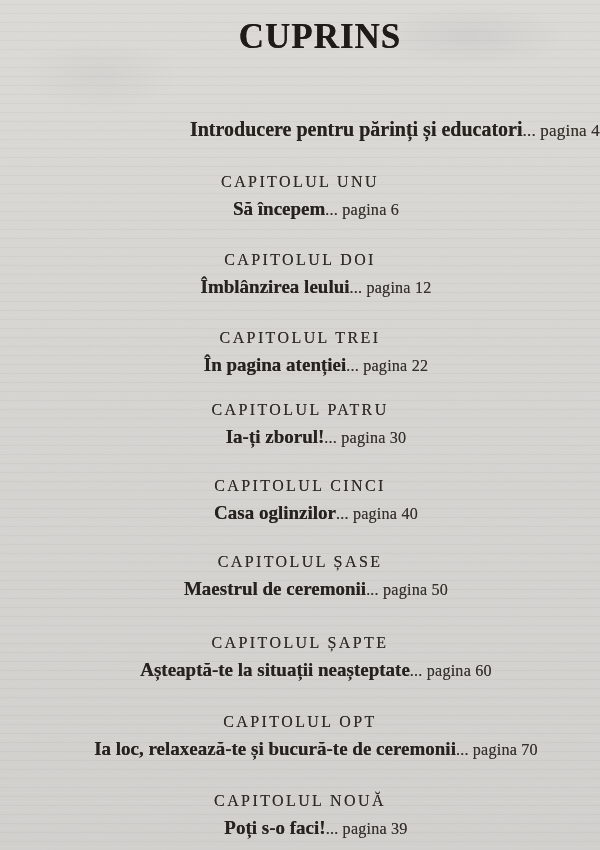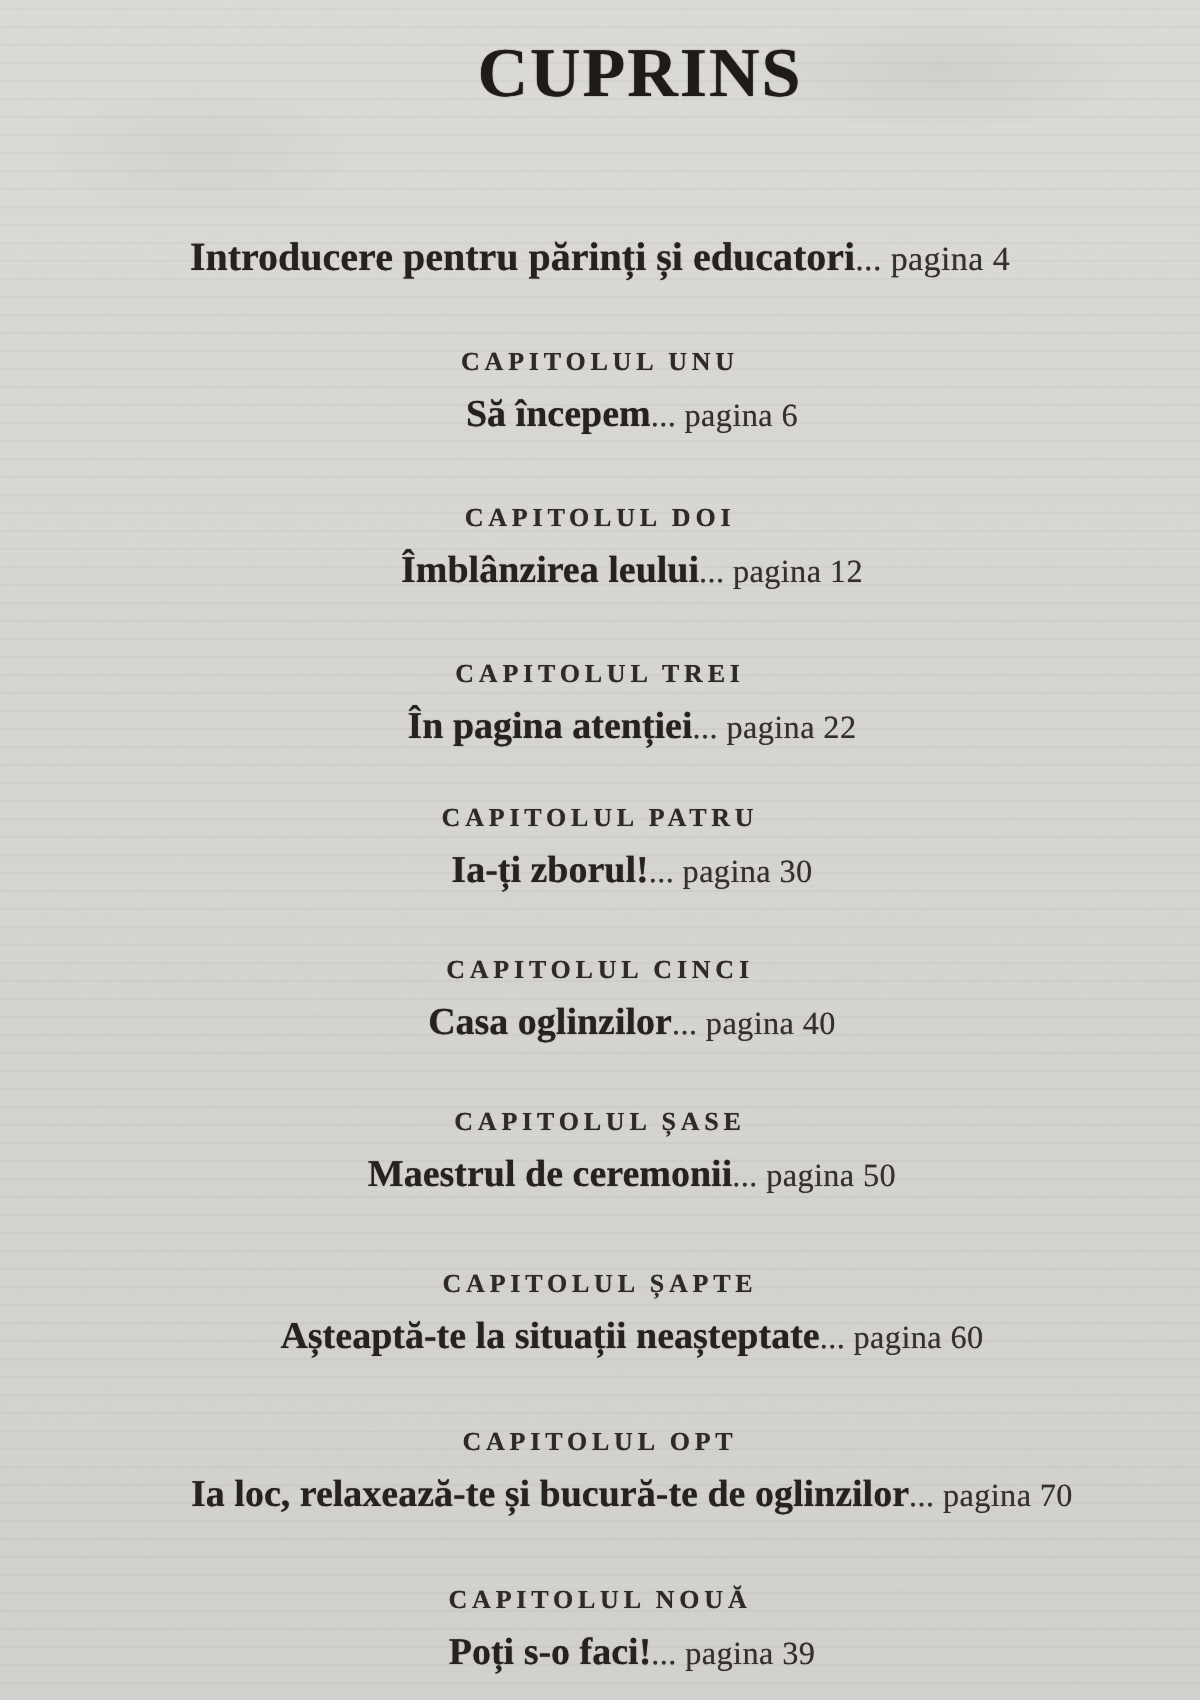--- a/index.html
+++ b/index.html
@@ -24,32 +24,32 @@
     background:radial-gradient(closest-side,rgba(110,115,128,0.10),rgba(110,115,128,0));}
   .smudge.s2{left:20px;top:40px;width:160px;height:70px;
     background:radial-gradient(closest-side,rgba(120,120,130,0.07),rgba(120,120,130,0));}
   .toc{position:absolute;inset:0;text-align:center;}
   .title{
     margin:16px 0 0;
     font-size:35px;line-height:42px;font-weight:700;letter-spacing:1px;
     color:#1f1c18;text-shadow:0 0 .6px rgba(30,27,22,.85);padding-left:40px;
   }
   .entry-line{font-size:20px;line-height:26px;font-weight:700;color:#26231e;
-    text-shadow:0 0 .5px rgba(38,35,30,.7);}
+    text-shadow:0 0 .5px rgba(38,35,30,.7);text-align:right;}
   .intro{margin-top:58px;}
   .chapter{margin-top:29px;}
   .chapter:nth-of-type(1){margin-top:33px;}
   .chapter:nth-of-type(3){margin-top:28px;}
   .chapter:nth-of-type(4){margin-top:28px;}
   .chapter:nth-of-type(5){margin-top:22px;}
   .chapter:nth-of-type(6){margin-top:26px;}
   .chapter:nth-of-type(7){margin-top:26px;}
   .chapter:nth-of-type(8){margin-top:31px;}
   .chapter-heading{
-    font-size:13px;line-height:18px;font-weight:700;letter-spacing:2.4px;
+    font-size:16px;line-height:18px;font-weight:400;letter-spacing:2.4px;
     color:#2e2a24;text-shadow:0 0 .4px rgba(46,42,36,.65);
   }
   .chapter-title-line{margin-top:5px;font-size:19px;line-height:26px;font-weight:700;
     color:#26231e;text-shadow:0 0 .5px rgba(38,35,30,.7);padding-left:32px;}
   .page-ref{font-weight:400;font-size:.85em;letter-spacing:.2px;color:#34302a;
     text-shadow:0 0 .4px rgba(52,48,42,.6);}
 </style>
 </head>
 <body>
 
@@ -102,21 +102,21 @@
       <div class="chapter-title-line"><span>Maestrul de ceremonii</span><span class="page-ref">... pagina 50</span></div>
     </div>
 
     <div class="chapter">
       <div class="chapter-heading">CAPITOLUL ȘAPTE</div>
       <div class="chapter-title-line"><span>Așteaptă-te la situații neașteptate</span><span class="page-ref">... pagina 60</span></div>
     </div>
 
     <div class="chapter">
       <div class="chapter-heading">CAPITOLUL OPT</div>
-      <div class="chapter-title-line"><span>Ia loc, relaxează-te și bucură-te de oglinzilor</span><span class="page-ref">... pagina 70</span></div>
+      <div class="chapter-title-line"><span>Ia loc, relaxează-te și bucură-te de ceremonii</span><span class="page-ref">... pagina 70</span></div>
     </div>
 
     <div class="chapter">
       <div class="chapter-heading">CAPITOLUL NOUĂ</div>
       <div class="chapter-title-line"><span>Poți s-o faci!</span><span class="page-ref">... pagina 39</span></div>
     </div>
 
   </div>
 </div>
 

